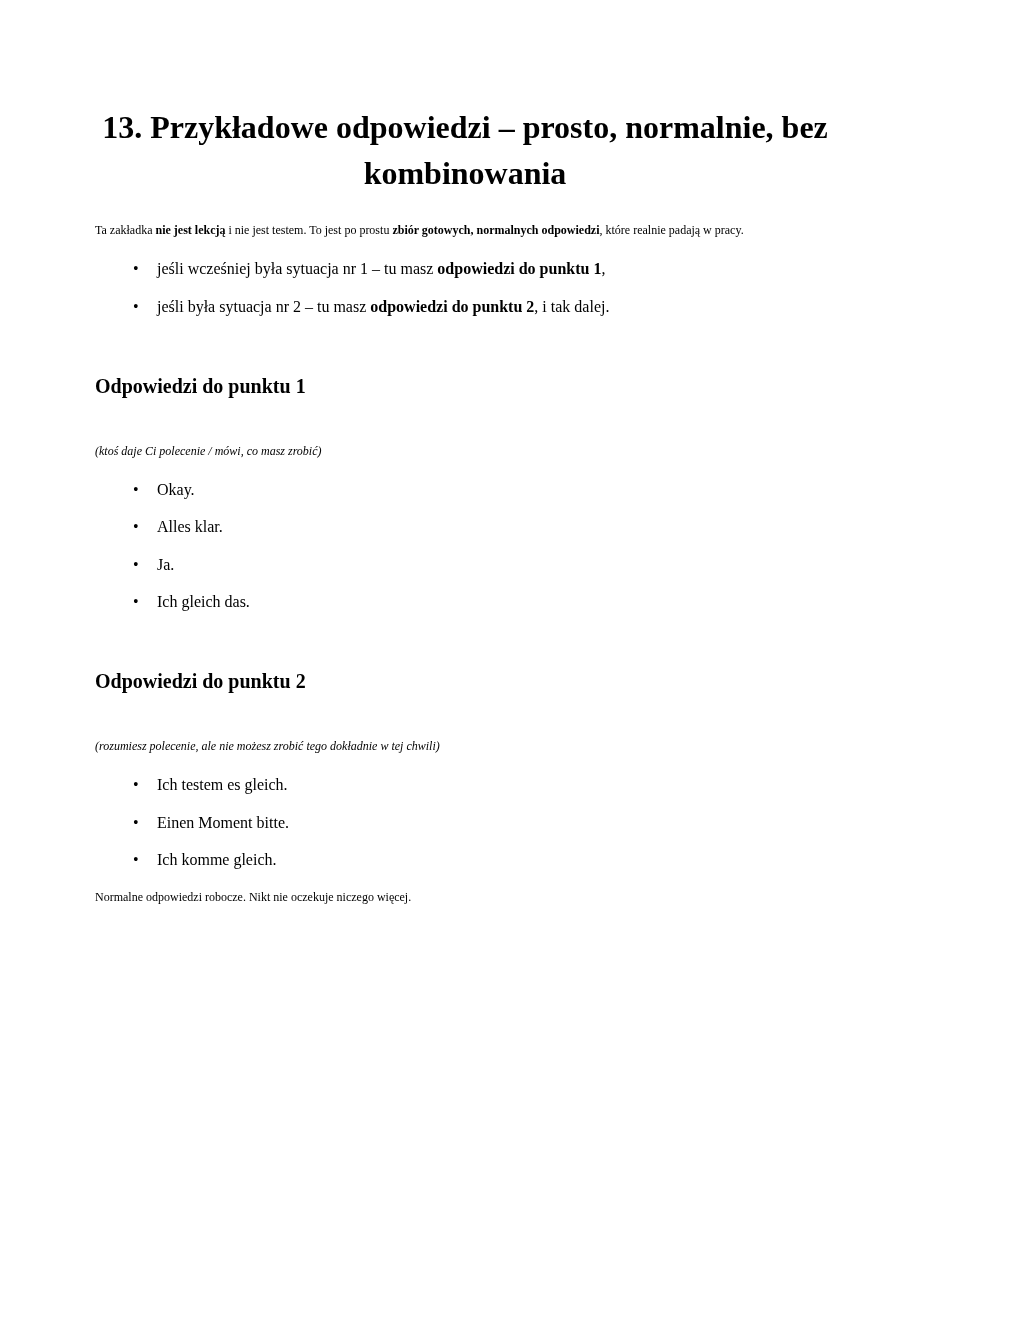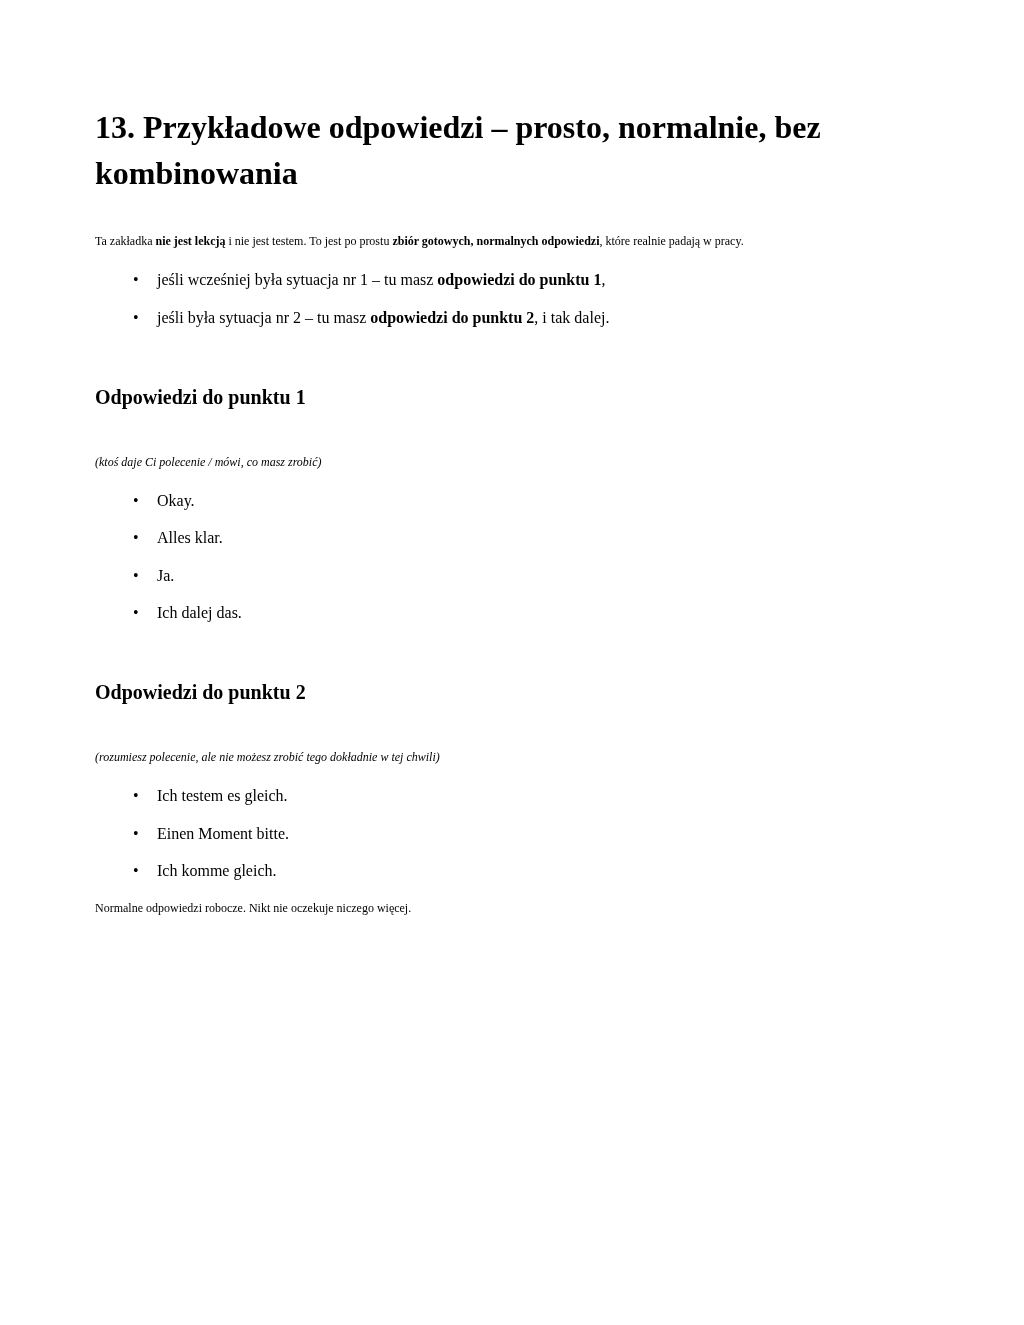--- a/index.html
+++ b/index.html
@@ -14,26 +14,27 @@
     position: relative;
     width: 1024px;
     height: 1325px;
     background: #ffffff;
     color: #000000;
     overflow: hidden;
     box-sizing: border-box;
     padding: 104px 96px 0 95px;
   }
   h1.doc-title {
-    margin: 0 0 31px 0;
+    margin: 0 0 20px 0;
     max-width: 740px;
     font-size: 32px;
     line-height: 46px;
     font-weight: bold;
     letter-spacing: 0;
+    text-align: center;
   }
   p {
     margin: 0 0 8px 0;
     font-size: 12px;
     line-height: 29px;
   }
   p.note {
     margin-bottom: 1px;
     font-style: italic;
     margin-top: 36px;
@@ -98,21 +99,21 @@
       <li>
         <span class="bullet">•</span>
         <span>Alles klar.</span>
       </li>
       <li>
         <span class="bullet">•</span>
         <span>Ja.</span>
       </li>
       <li>
         <span class="bullet">•</span>
-        <span>Ich dalej das.</span>
+        <span>Ich gleich das.</span>
       </li>
     </ul>
   </section>
 
   <section>
     <h2 class="sec-heading">Odpowiedzi do punktu 2</h2>
     <p class="note">(rozumiesz polecenie, ale nie możesz zrobić tego dokładnie w tej chwili)</p>
     <ul class="blist">
       <li>
         <span class="bullet">•</span>

